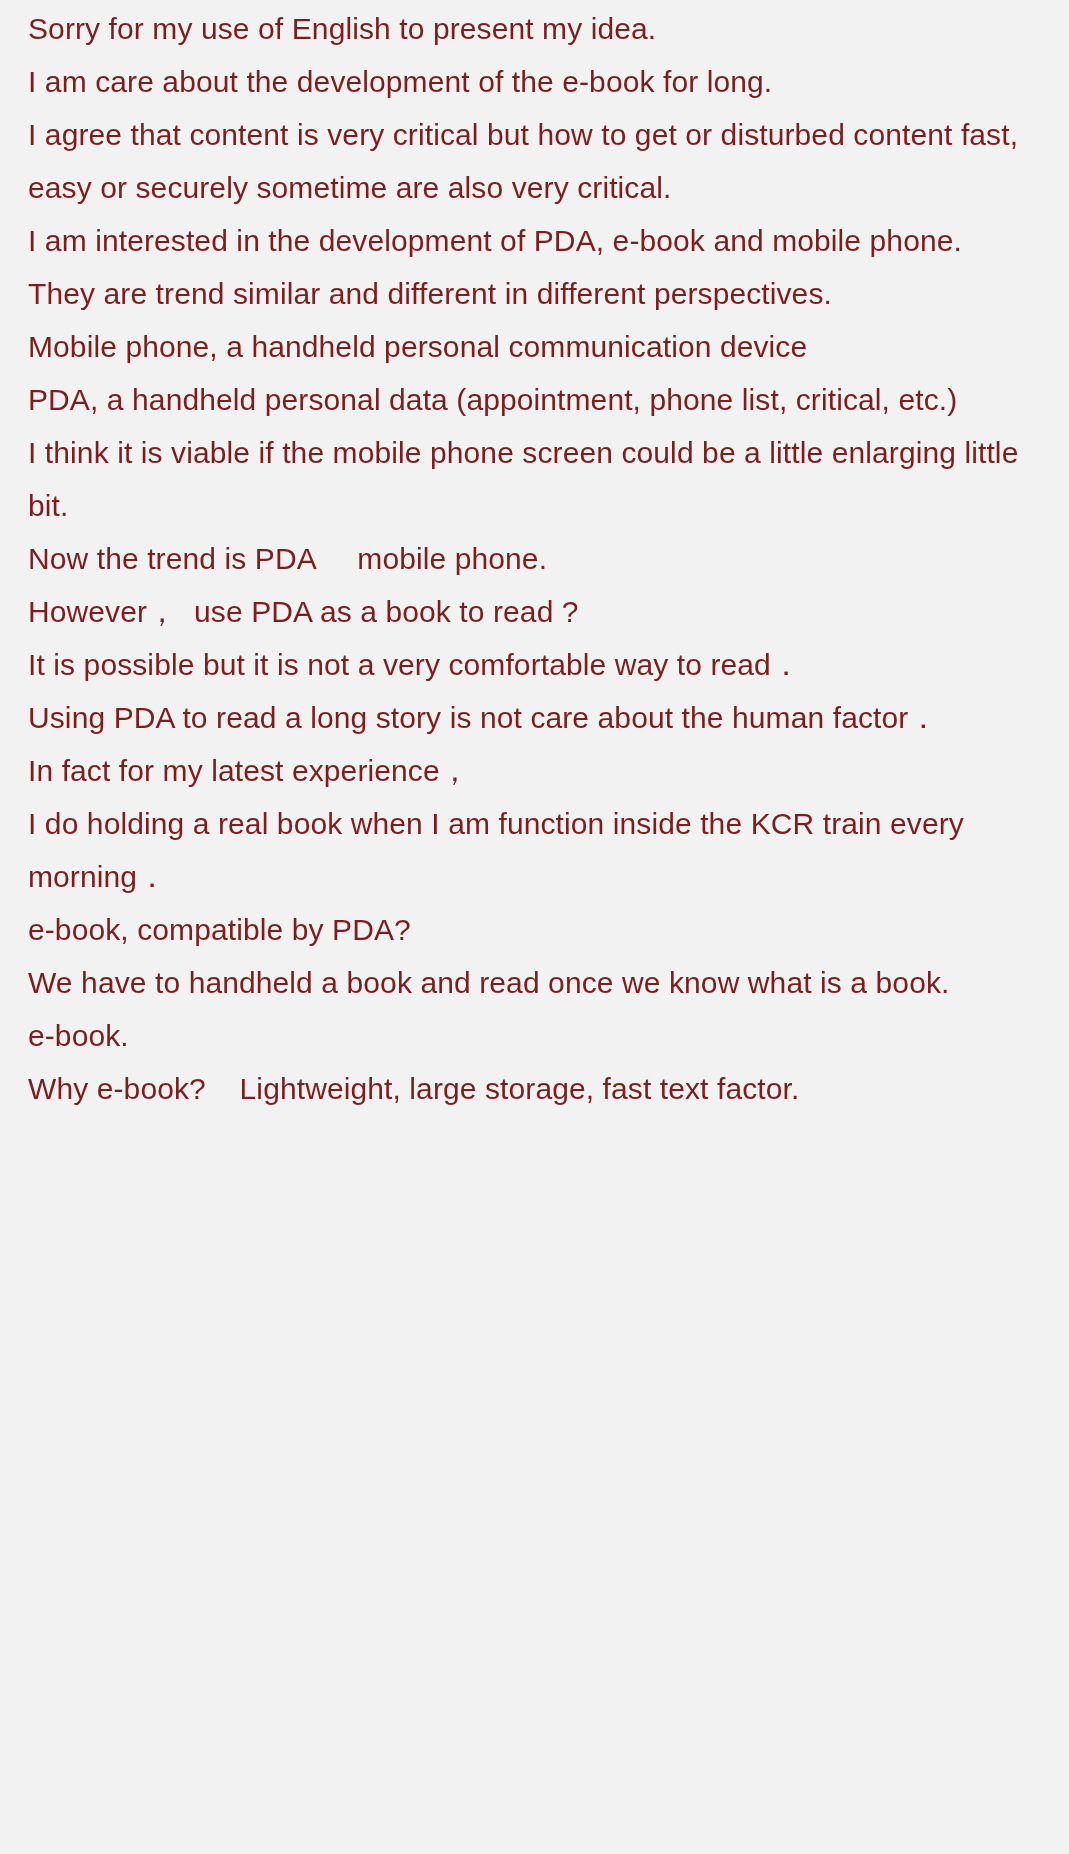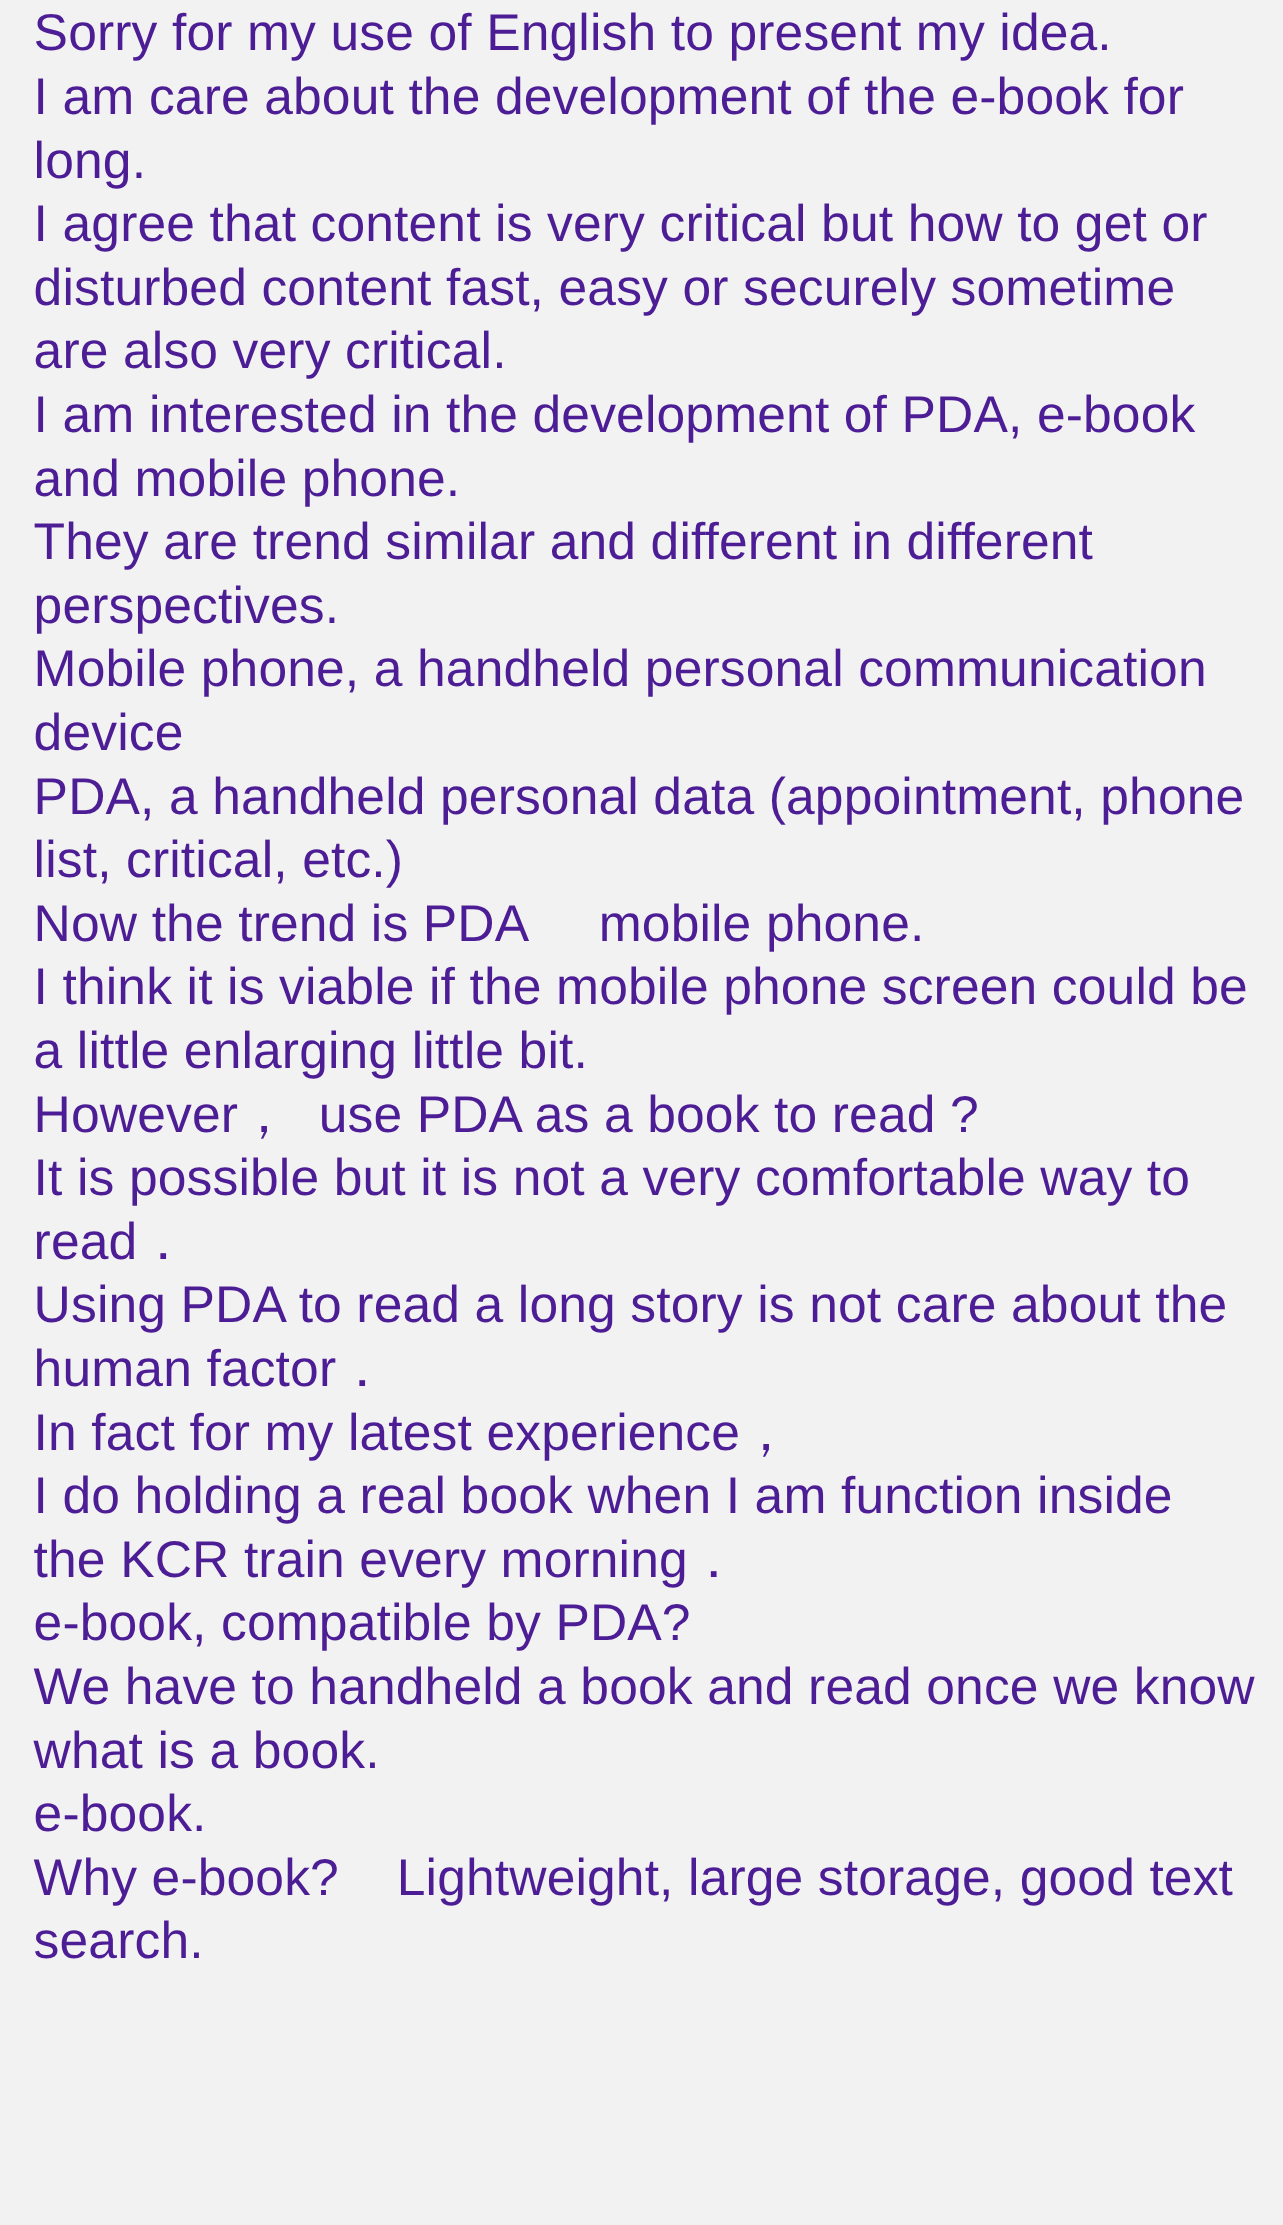--- a/index.html
+++ b/index.html
@@ -17,45 +17,45 @@
     width: 1069px;
     min-height: 1854px;
     background: #f2f2f2;
     box-sizing: border-box;
     padding: 0 20px 0 28px;
   }
   .doc-body {
     padding-top: 2px;
   }
   .line {
-    font-size: 43px;
+    font-size: 30px;
     line-height: 53px;
     letter-spacing: 0.1px;
-    color: #4c1d95;
+    color: #7f1d1d;
     white-space: pre-wrap;
     word-wrap: break-word;
   }
 </style>
 </head>
 <body>
 
 <div class="page">
   <div class="doc-body">
     <div class="line">Sorry for my use of English to present my idea.</div>
     <div class="line">I am care about the development of the e-book for long.</div>
     <div class="line">I agree that content is very critical but how to get or disturbed content fast, easy or securely sometime are also very critical.</div>
     <div class="line">I am interested in the development of PDA, e-book and mobile phone.</div>
     <div class="line">They are trend similar and different in different perspectives.</div>
     <div class="line">Mobile phone, a handheld personal communication device</div>
     <div class="line">PDA, a handheld personal data (appointment, phone list, critical, etc.)</div>
+    <div class="line">I think it is viable if the mobile phone screen could be a little enlarging little bit.</div>
     <div class="line">Now the trend is PDA     mobile phone.</div>
-    <div class="line">I think it is viable if the mobile phone screen could be a little enlarging little bit.</div>
     <div class="line">However，  use PDA as a book to read ?</div>
     <div class="line">It is possible but it is not a very comfortable way to read．</div>
     <div class="line">Using PDA to read a long story is not care about the human factor．</div>
     <div class="line">In fact for my latest experience，</div>
     <div class="line">I do holding a real book when I am function inside the KCR train every morning．</div>
     <div class="line">e-book, compatible by PDA?</div>
     <div class="line">We have to handheld a book and read once we know what is a book.</div>
     <div class="line">e-book.</div>
-    <div class="line">Why e-book?    Lightweight, large storage, good text search.</div>
+    <div class="line">Why e-book?    Lightweight, large storage, fast text factor.</div>
   </div>
 </div>
 
 </body></html>

